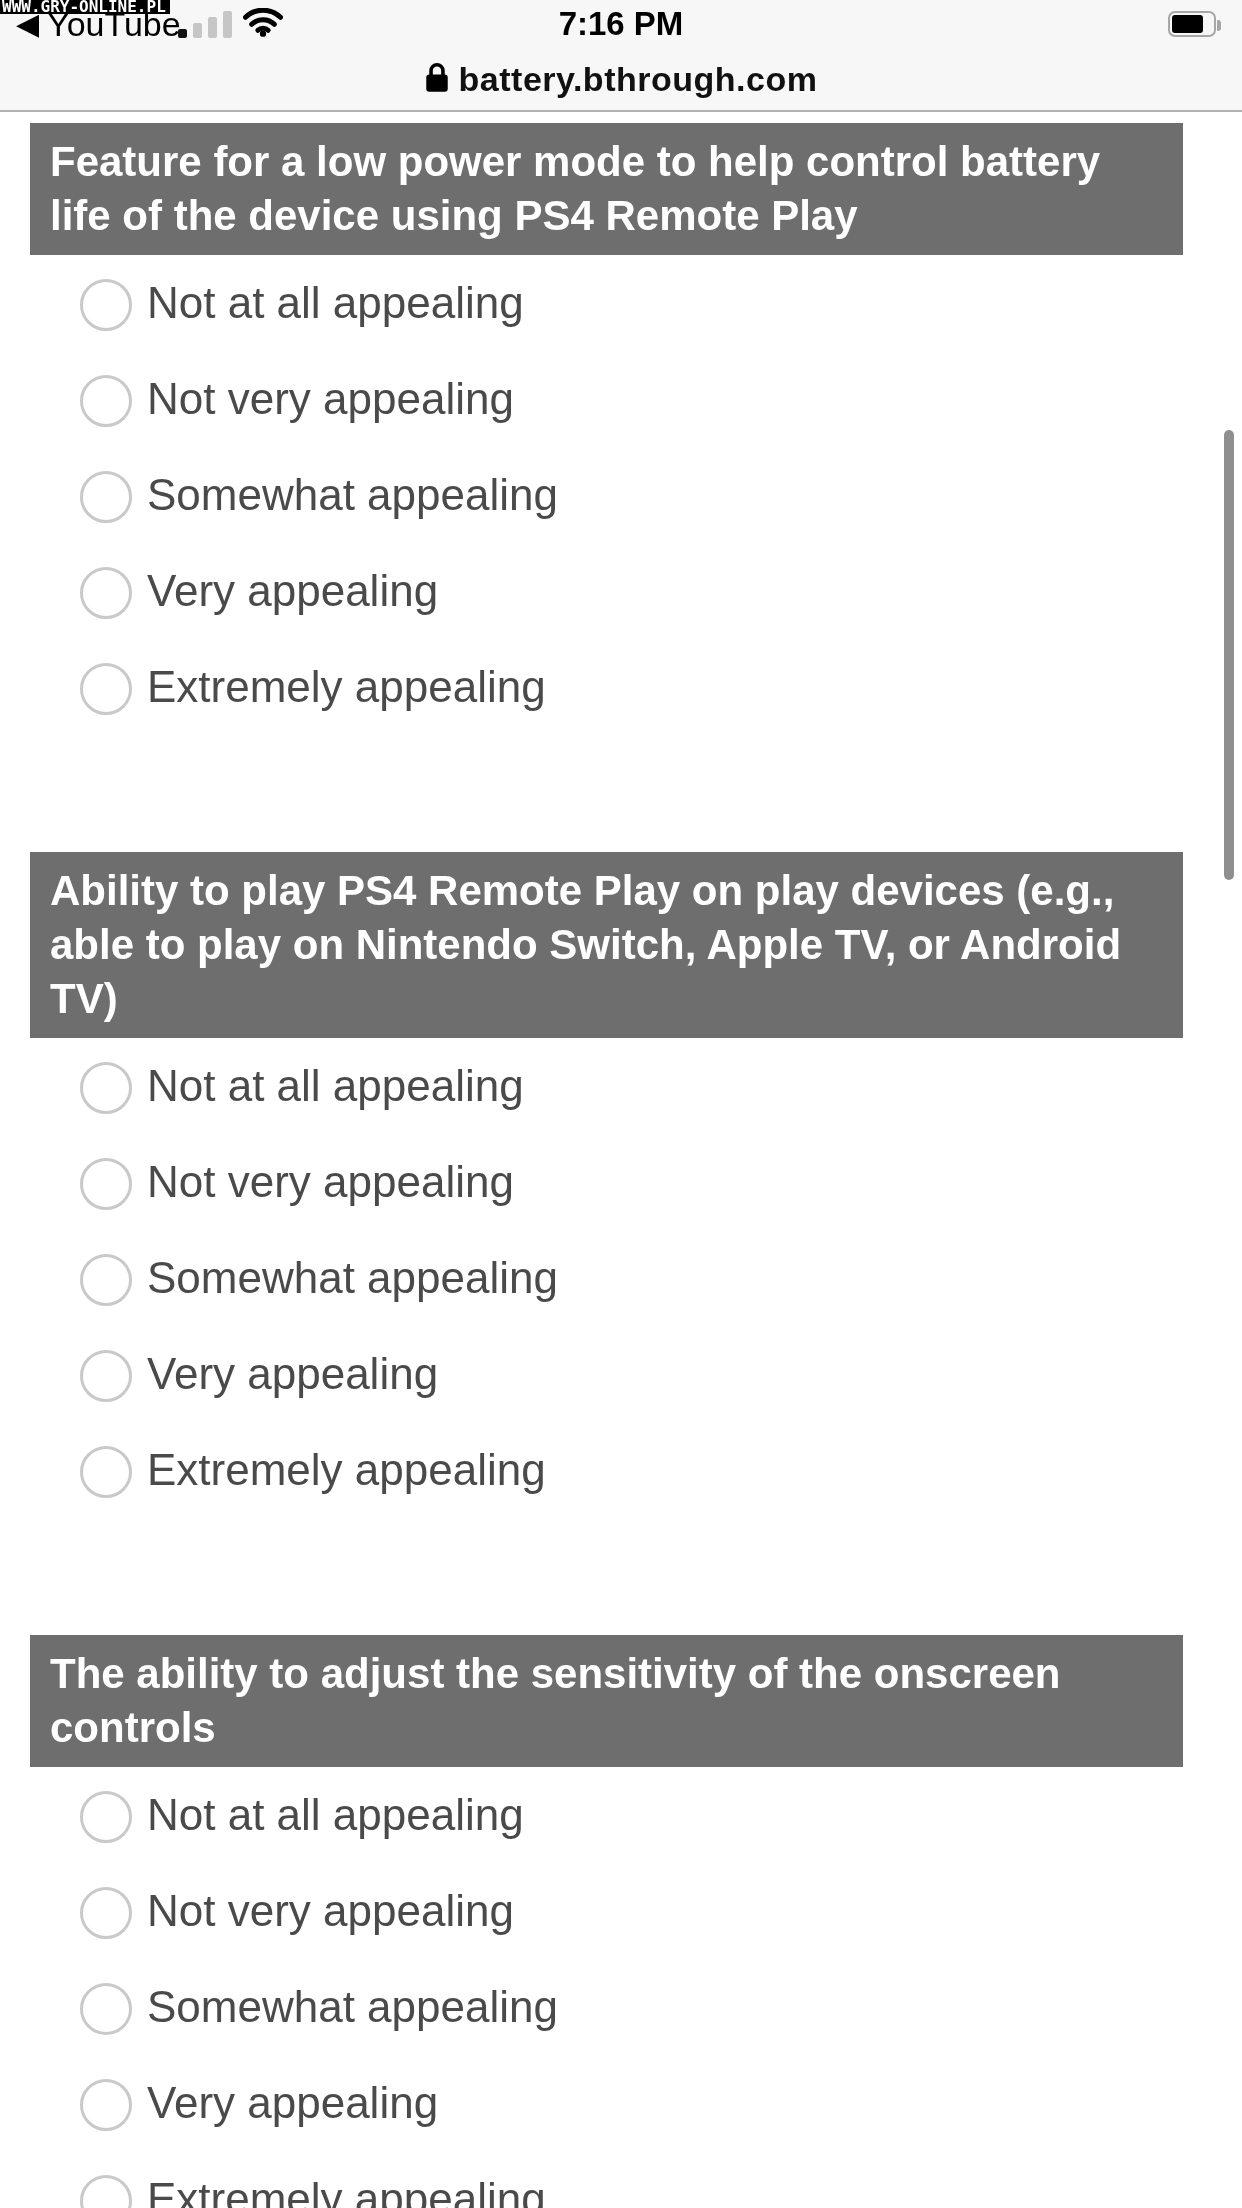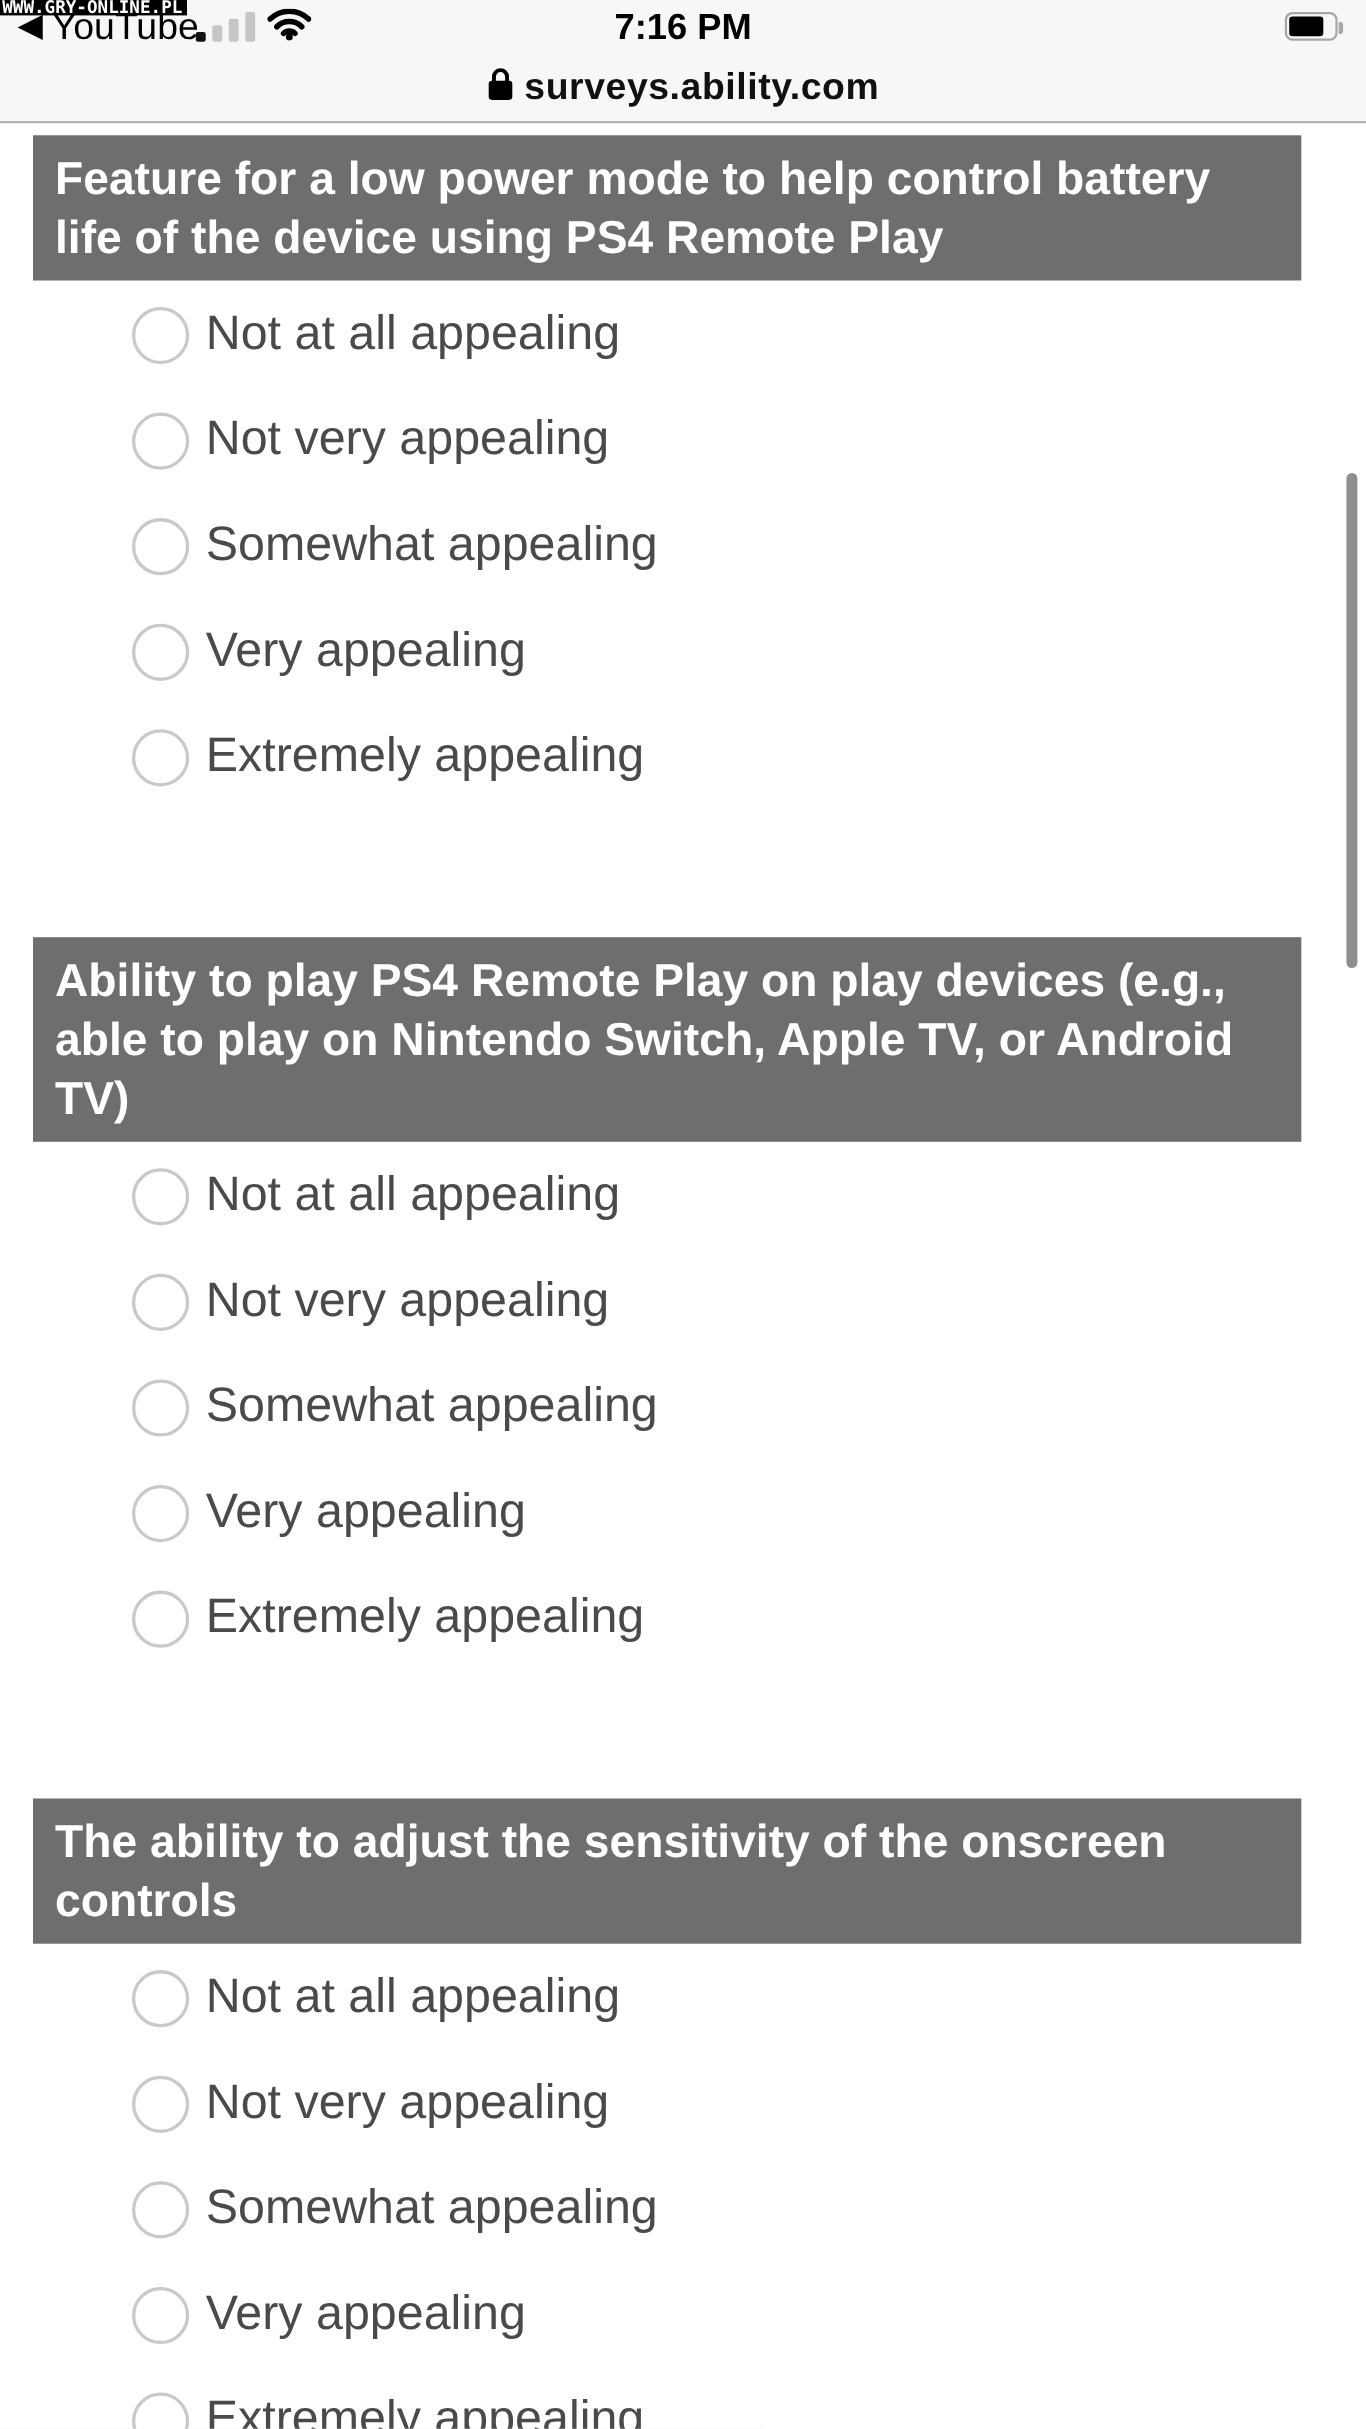--- a/index.html
+++ b/index.html
@@ -59,21 +59,21 @@
 
   
   .content{position:absolute; top:112px; left:0; width:100%;}
   .question{margin:0;}
   .q-header{
     margin:11px 59px 0 30px;
     background:#6e6e6e; color:#ffffff;
     font-size:42px; line-height:54px;
     padding:12px 20px; box-sizing:border-box;font-weight:bold;
   }
-  .options{margin-top:2px; margin-bottom:115px;padding-left:40px;}
+  .options{margin-top:2px; margin-bottom:115px;}
   .option{
     height:96px; display:flex; align-items:center; padding-left:80px;
   }
   .radio{
     width:46px; height:46px; border:3px solid #c9c9c9; border-radius:50%;
     background:#fff; flex:0 0 auto; cursor:pointer;
   }
   .opt-label{
     margin-left:15px; font-size:44px; color:#4a4a4a; line-height:1; cursor:pointer;
     padding-bottom:4px;
@@ -116,21 +116,21 @@
         <div class="battery-nub"></div>
       </div>
     </div>
     <div class="sb-row2">
       <span>
         <svg width="24" height="31" viewBox="0 0 20 26">
           <rect x="1" y="10.5" width="18" height="14.5" rx="2.5" fill="#000"></rect>
           <path d="M5 11 V7.3 A5 5 0 0 1 15 7.3 V11" stroke="#000" stroke-width="3" fill="none"></path>
         </svg>
       </span>
-      <span class="domain">surveys.ability.com</span>
+      <span class="domain">battery.bthrough.com</span>
     </div>
   </div>
 
   <div class="watermark">WWW.GRY-ONLINE.PL</div>
 
   <div class="content">
 
     <section class="question">
       <div class="q-header">Feature for a low power mode to help control battery life of the device using PS4 Remote Play</div>
       <div class="options">

